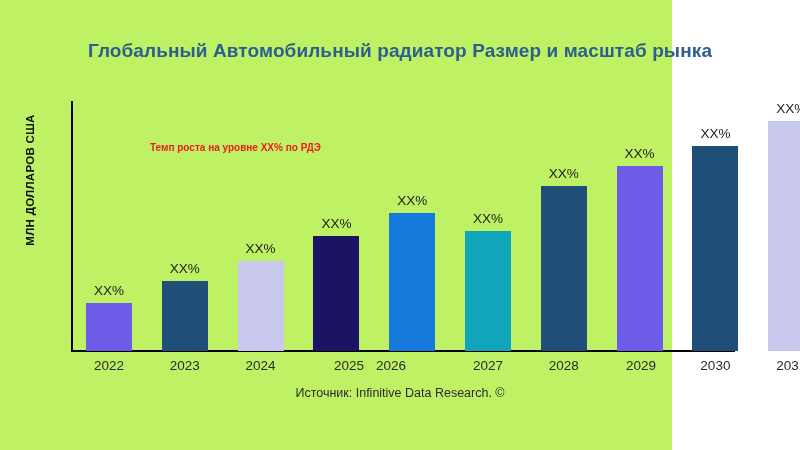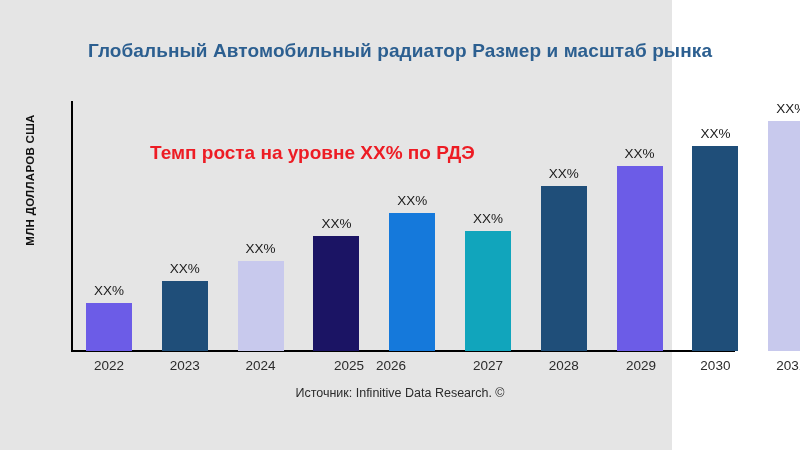--- a/index.html
+++ b/index.html
@@ -10,21 +10,21 @@
     width: 800px;
     height: 450px;
     background: #ffffff;
     font-family: "Liberation Sans", sans-serif;
     overflow: hidden;
   }
   #chart-root {
     position: relative;
     width: 672px;
     height: 450px;
-    background: #e5e5e5;
+    background: #bef264;
   }
   
   #chart-title {
     position: absolute;
     left: 0;
     top: 40px;
     width: 800px;
     text-align: center;
     font-size: 19px;
     font-weight: 600;
@@ -106,21 +106,21 @@
     width: 68px;
     text-align: center;
     font-size: 13.5px;
     color: #2b2b2b;
   }
   
   #growth-annotation {
     position: absolute;
     left: 150px;
     top: 142px;
-    font-size: 19px;
+    font-size: 10px;
     font-weight: 600;
     color: #ED1C24;
     white-space: nowrap;
   }
   
   #source-note {
     position: absolute;
     left: 0;
     top: 386px;
     width: 800px;

